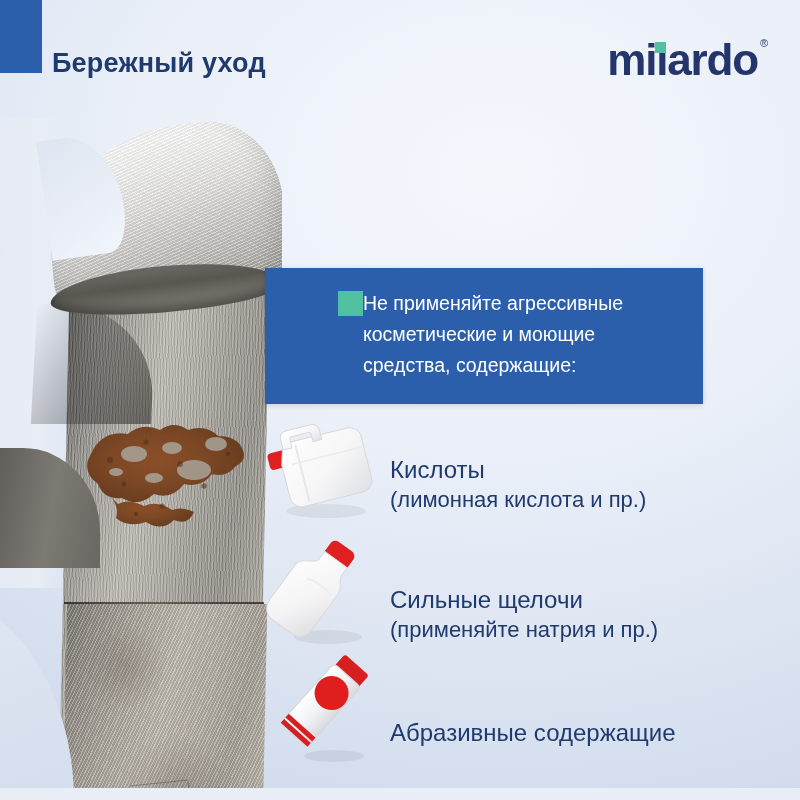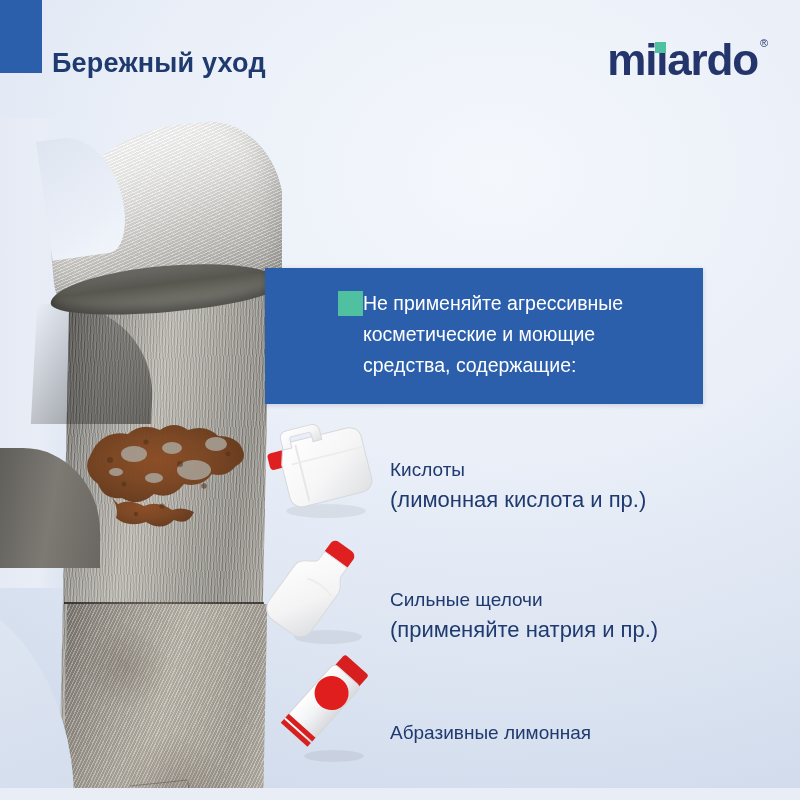--- a/index.html
+++ b/index.html
@@ -158,21 +158,21 @@
   #banner .bullet{
     position:absolute;left:73px;top:23px;width:25px;height:25px;background:#4fc0a0;
   }
   #banner .btext{
     position:absolute;left:98px;top:20px;width:320px;
     color:#ffffff;font-size:19.5px;line-height:31px;font-weight:400;
   }
   
   .row{position:absolute;left:262px;width:520px;}
   .row .labels{position:absolute;left:128px;top:0;}
-  .row .l1{font-size:19px;color:#1f3a6e;line-height:30px;white-space:nowrap;}
+  .row .l1{font-size:24px;color:#1f3a6e;line-height:30px;white-space:nowrap;}
   .row .l2{font-size:22px;color:#1f3a6e;line-height:30px;white-space:nowrap;}
   #row-acids{top:455px;}
   #row-alkali{top:585px;}
   #row-abrasive{top:718px;}
   
   .icon-wrap{position:absolute;left:0;top:-50px;width:120px;height:118px;}
   #icon-alkali-wrap{top:-52px;}
   #icon-abrasive-wrap{top:-66px;left:8px;}
 </style>
 </head>
@@ -332,17 +332,17 @@
         <g transform="rotate(42 58 54)">
           <rect x="36" y="4" width="32" height="16" rx="3" fill="#d81f1f"></rect>
           <rect x="34" y="18" width="36" height="78" rx="5" fill="url(#tubG)" stroke="#d5d6da" stroke-width="1"></rect>
           <circle cx="52" cy="42" r="17" fill="#e01e1e"></circle>
           <rect x="34" y="86" width="36" height="5" fill="#d81f1f"></rect>
           <rect x="34" y="93" width="36" height="5" fill="#d81f1f"></rect>
         </g>
       </svg>
     </div>
     <div class="labels">
-      <div class="l1">Абразивные лимонная</div>
+      <div class="l1">Абразивные содержащие</div>
     </div>
   </div>
 
 </div>
 
 </body></html>

